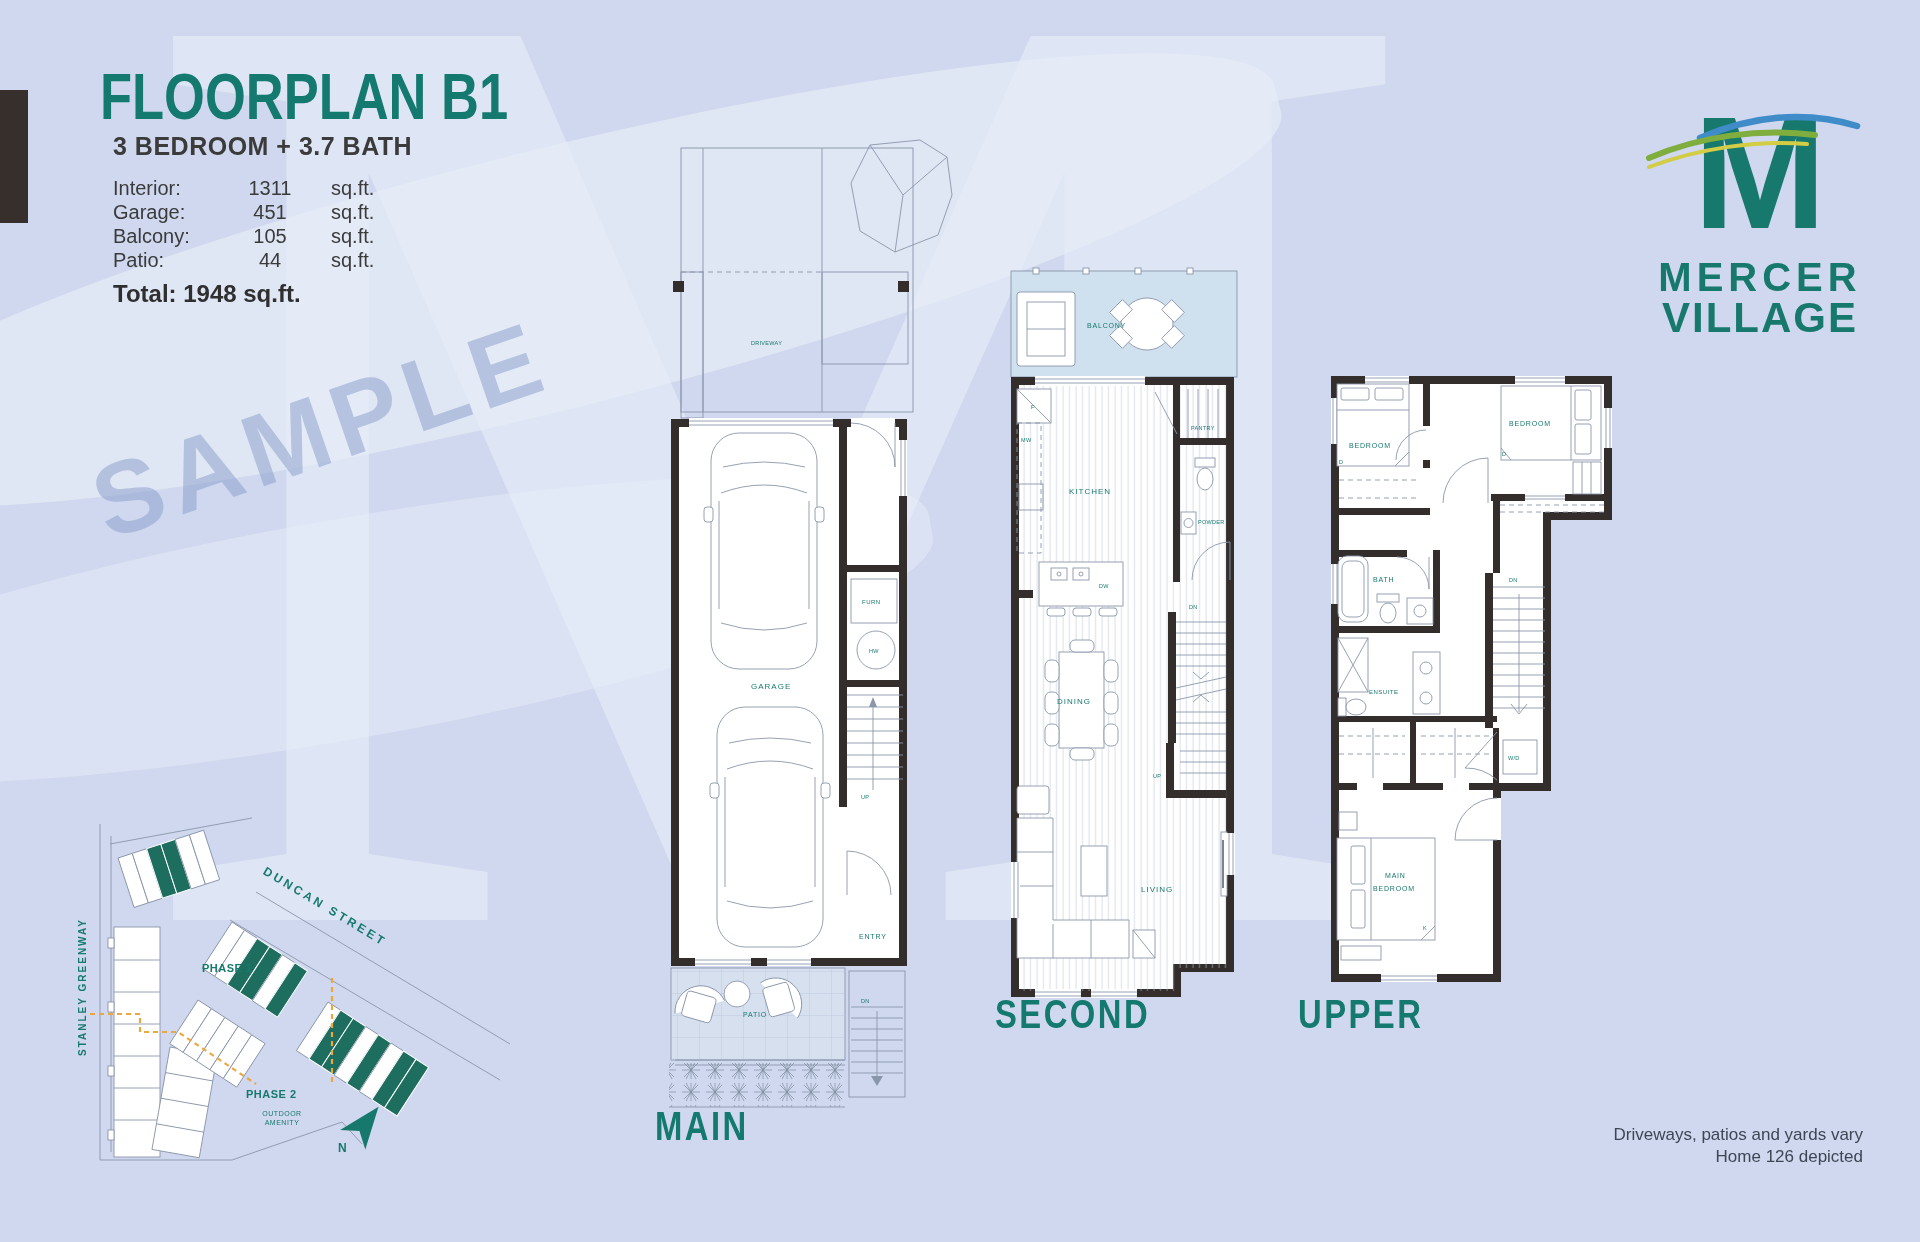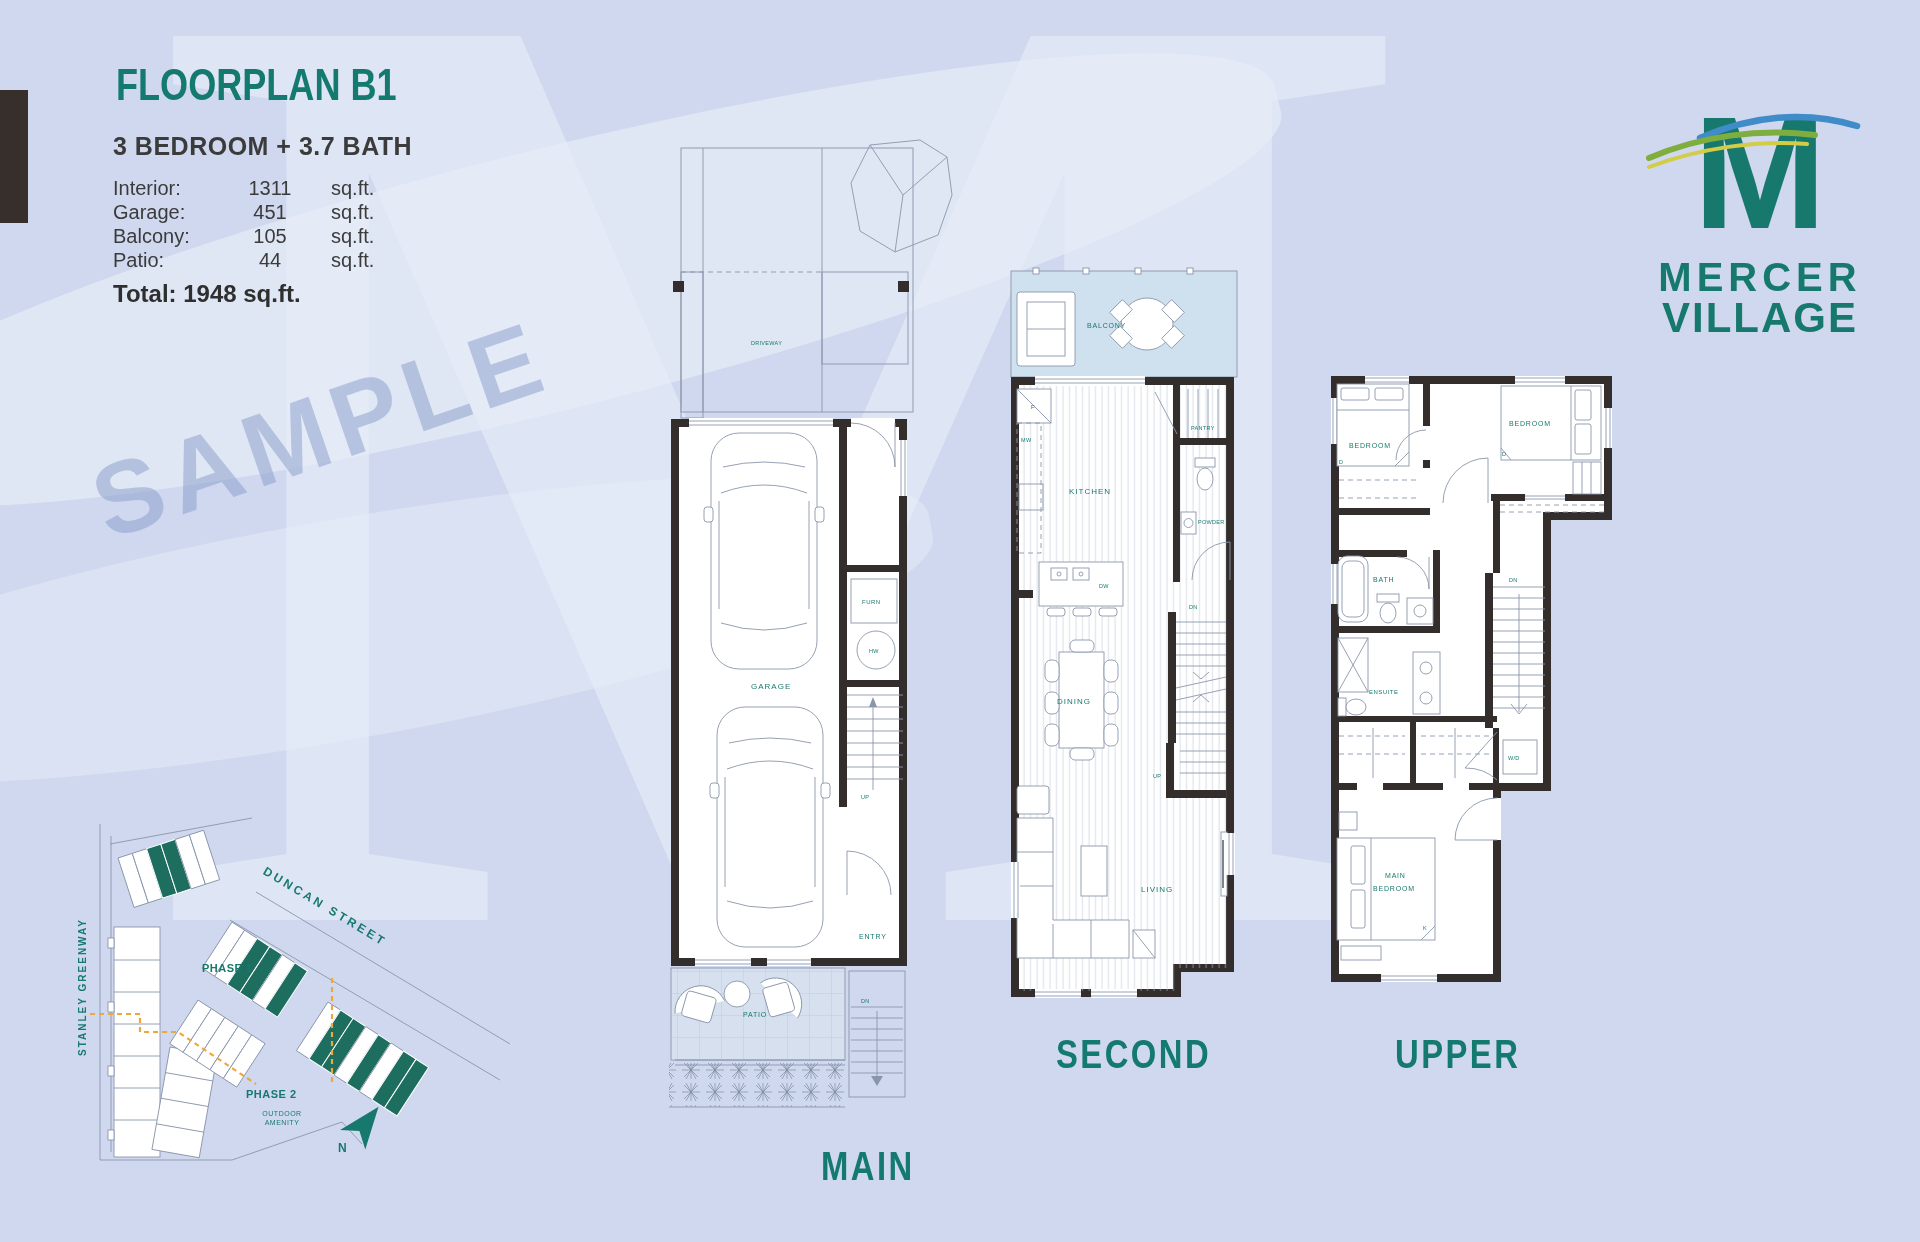--- a/index.html
+++ b/index.html
@@ -6,33 +6,33 @@
   .page{position:relative;width:1920px;height:1242px;overflow:hidden;
         background:#cfd8ee;font-family:"Liberation Sans",sans-serif;}
   .band{position:absolute;background:rgba(232,238,248,.65);border-radius:50%/45%;}
   .ghost{position:absolute;left:150px;top:-210px;font-family:"Liberation Serif",serif;
          font-weight:bold;font-size:1350px;line-height:1;color:rgba(230,237,248,.62);
          user-select:none;}
   .sample{position:absolute;left:78px;top:452px;font-size:102px;font-weight:bold;
           letter-spacing:8px;color:rgba(142,163,206,.55);transform:rotate(-19deg);
           transform-origin:left top;white-space:nowrap;}
   .brandbar{position:absolute;left:0;top:90px;width:28px;height:133px;background:#362f2b;}
-  .title{position:absolute;left:116px;top:60px;color:#14796f;font-weight:bold;
-         font-size:44px;white-space:nowrap;text-align:right;}
+  .title{position:absolute;left:100px;top:60px;color:#14796f;font-weight:bold;
+         font-size:64px;white-space:nowrap;text-align:right;}
   .cond{display:inline-block;transform:scaleX(.82);transform-origin:left;}
   .subtitle{position:absolute;left:113px;top:132px;color:#3b3b3b;font-weight:bold;
             font-size:25px;letter-spacing:.5px;}
   .stats{position:absolute;left:113px;top:176px;color:#3b3b3b;font-size:20px;}
   .stat-row{display:grid;grid-template-columns:96px 50px auto;column-gap:10px;
             line-height:24px;gap:36px;}
   .stat-val{text-align:center;}
   .total{position:absolute;left:113px;top:280px;color:#2f2f2f;font-weight:bold;
          font-size:24px;}
   .plan-title{position:absolute;color:#14796f;font-weight:bold;font-size:40px;
-              letter-spacing:3px;text-align:right;margin-top:40px;}
+              letter-spacing:3px;text-align:left;}
   .foot{position:absolute;right:57px;top:1124px;text-align:right;color:#3e4656;
         font-size:17px;line-height:22px;}
   .eoe{position:absolute;right:57px;top:1248px;color:#3e4656;font-size:20px;}
   svg{position:absolute;overflow:visible;}
   svg text{font-family:"Liberation Sans",sans-serif;fill:#17796e;}
   .lb{font-size:8px;letter-spacing:1px;}
   .lbs{font-size:6px;letter-spacing:.5px;}
   .lbxs{font-size:5.5px;letter-spacing:.3px;}
   .lbm{font-size:7px;letter-spacing:.8px;}
   .thin{stroke:#8a96aa;stroke-width:.9;fill:none;}
@@ -650,15 +650,19 @@
     <text x="212" y="333" font-size="7" letter-spacing=".5" fill="#17796e" text-anchor="middle">AMENITY</text>
     <text x="253" y="118" font-size="12" font-weight="bold" letter-spacing="3" fill="#17796e" text-anchor="middle" transform="rotate(31 253 118)">DUNCAN STREET</text>
     <text x="16" y="195" font-size="10" font-weight="bold" letter-spacing="2" fill="#17796e" text-anchor="middle" transform="rotate(-90 16 195)">STANLEY GREENWAY</text>
 
     <g transform="rotate(38 295 332)">
       <polygon points="295,310 279,352 295,341 311,352" fill="#17796e"></polygon>
     </g>
     <text x="268" y="360" font-size="12" font-weight="bold" fill="#17796e">N</text>
   </svg>
 
+  <div class="foot">
+    <div>Driveways, patios and yards vary</div>
+    <div>Home 126 depicted</div>
+  </div>
   <div class="eoe">E.&amp;O.E.</div>
 
 </div>
 
 </body></html>

